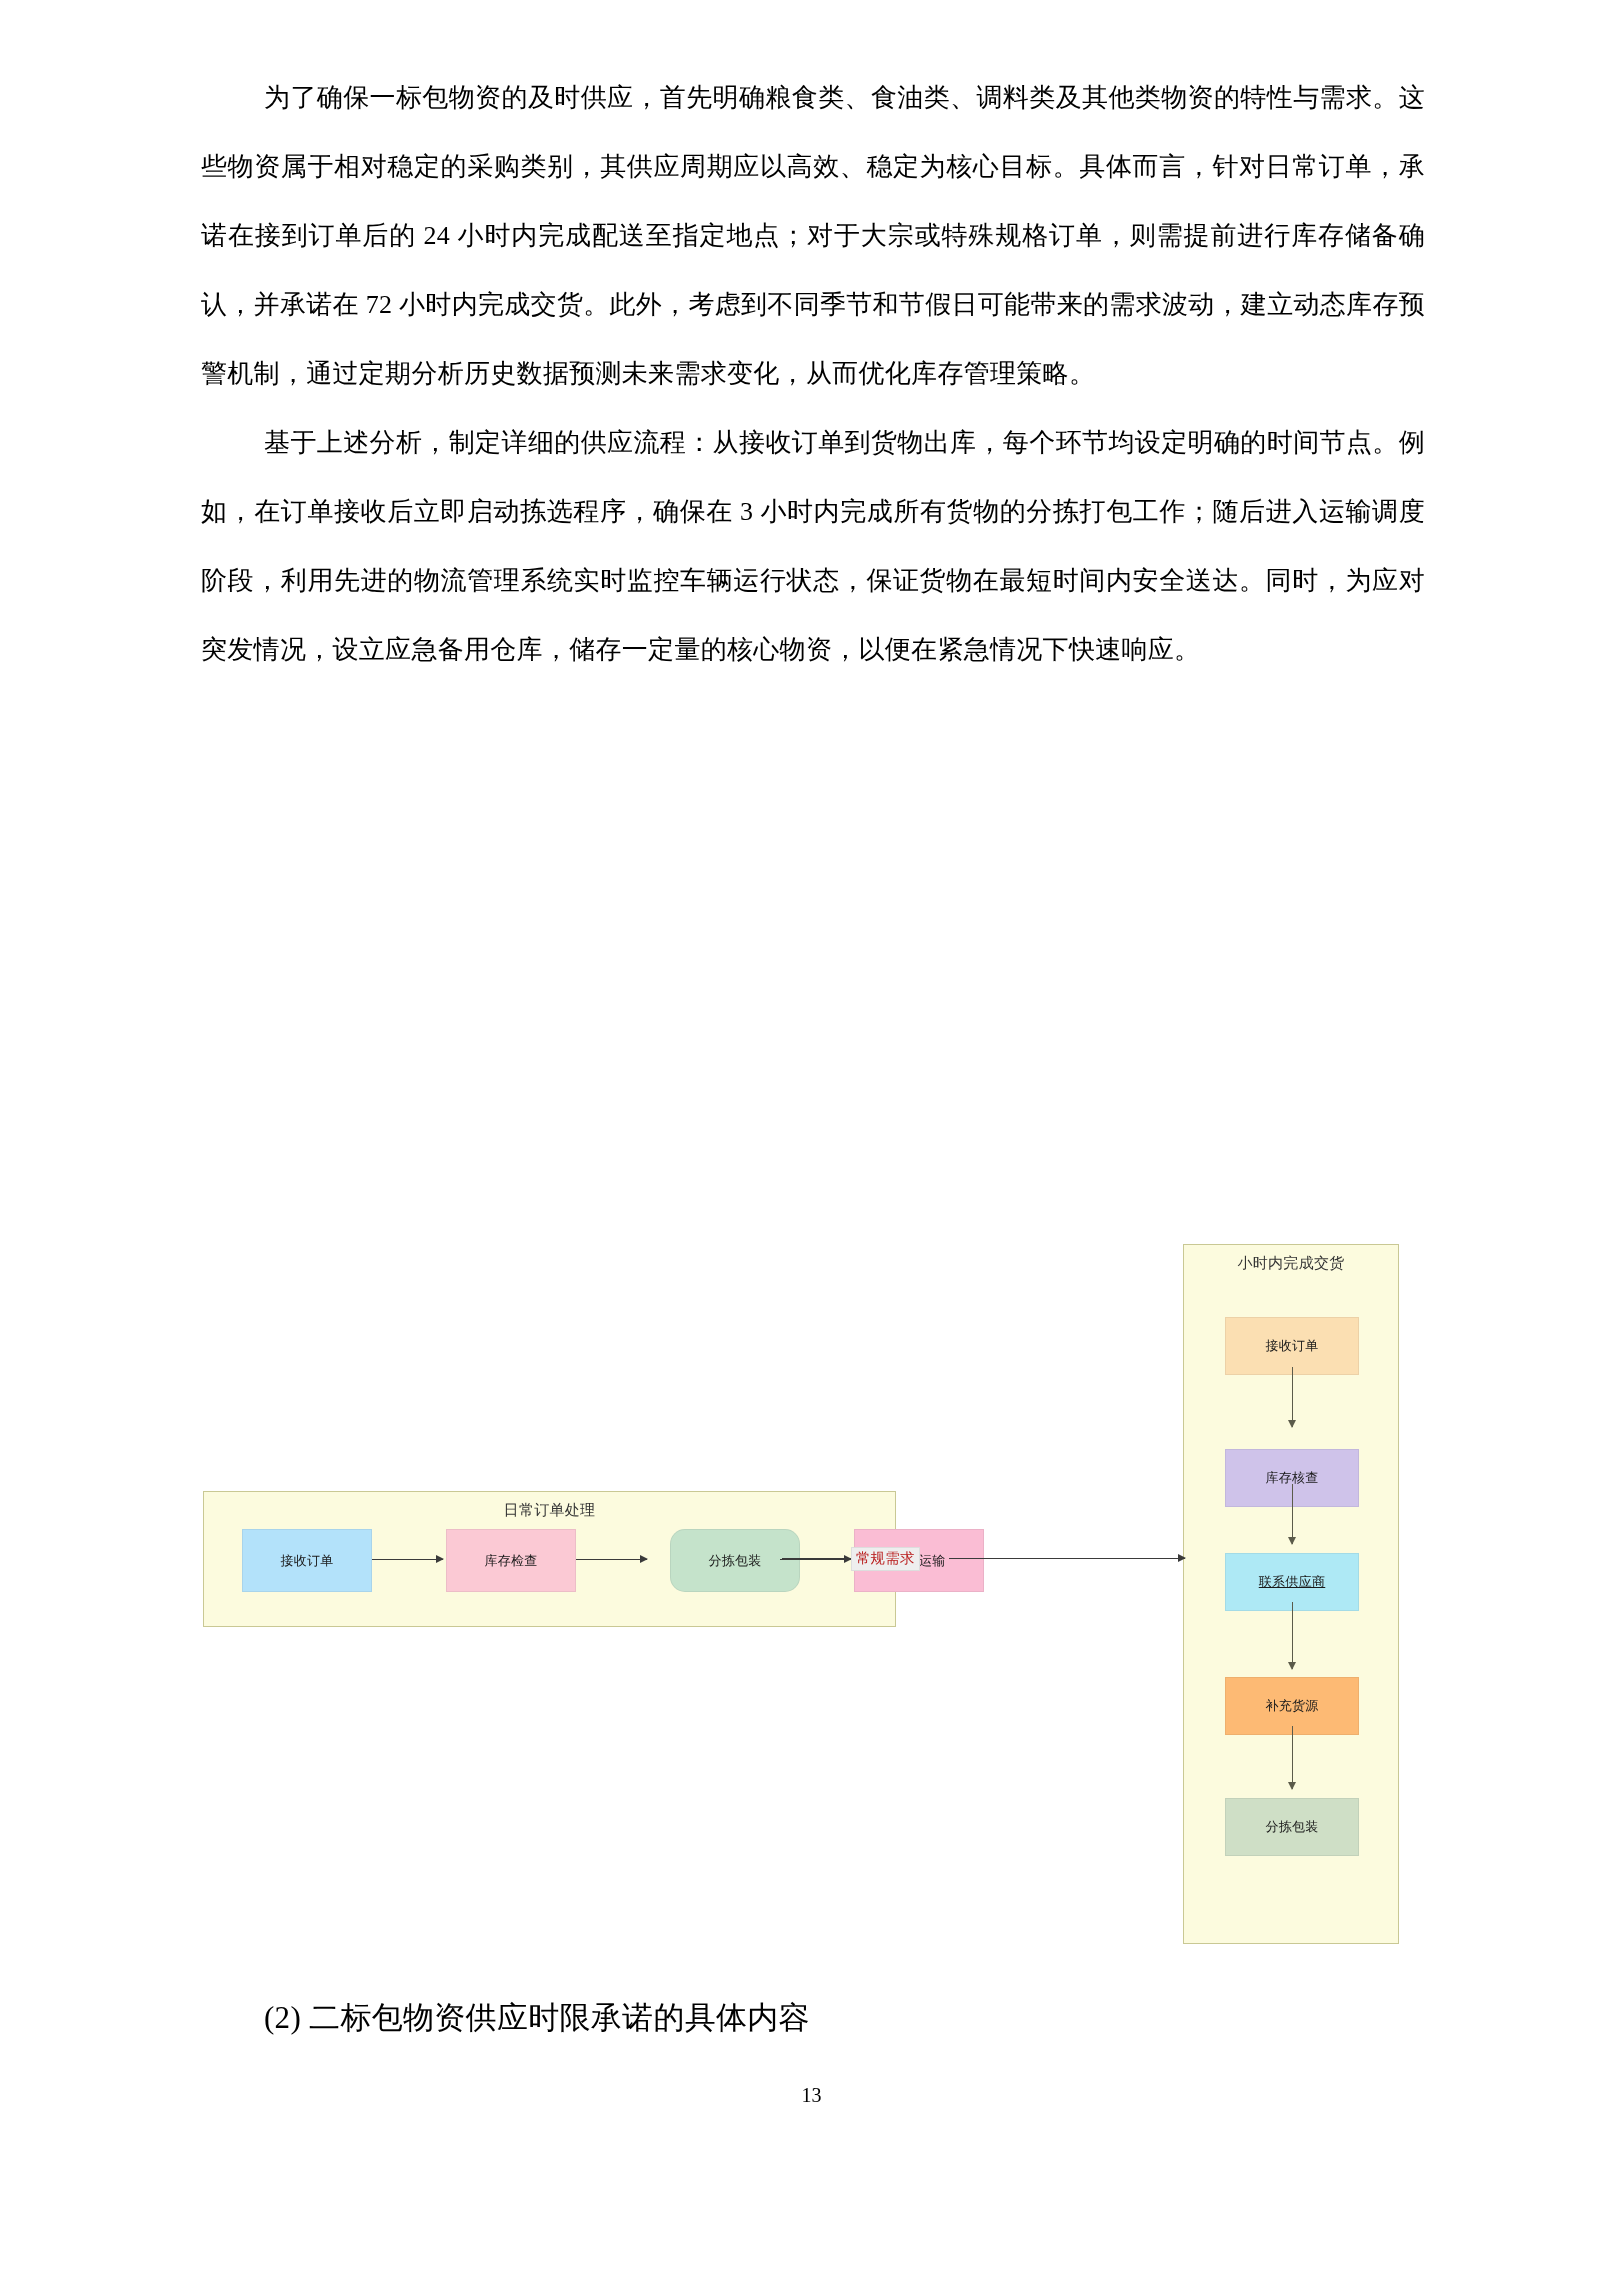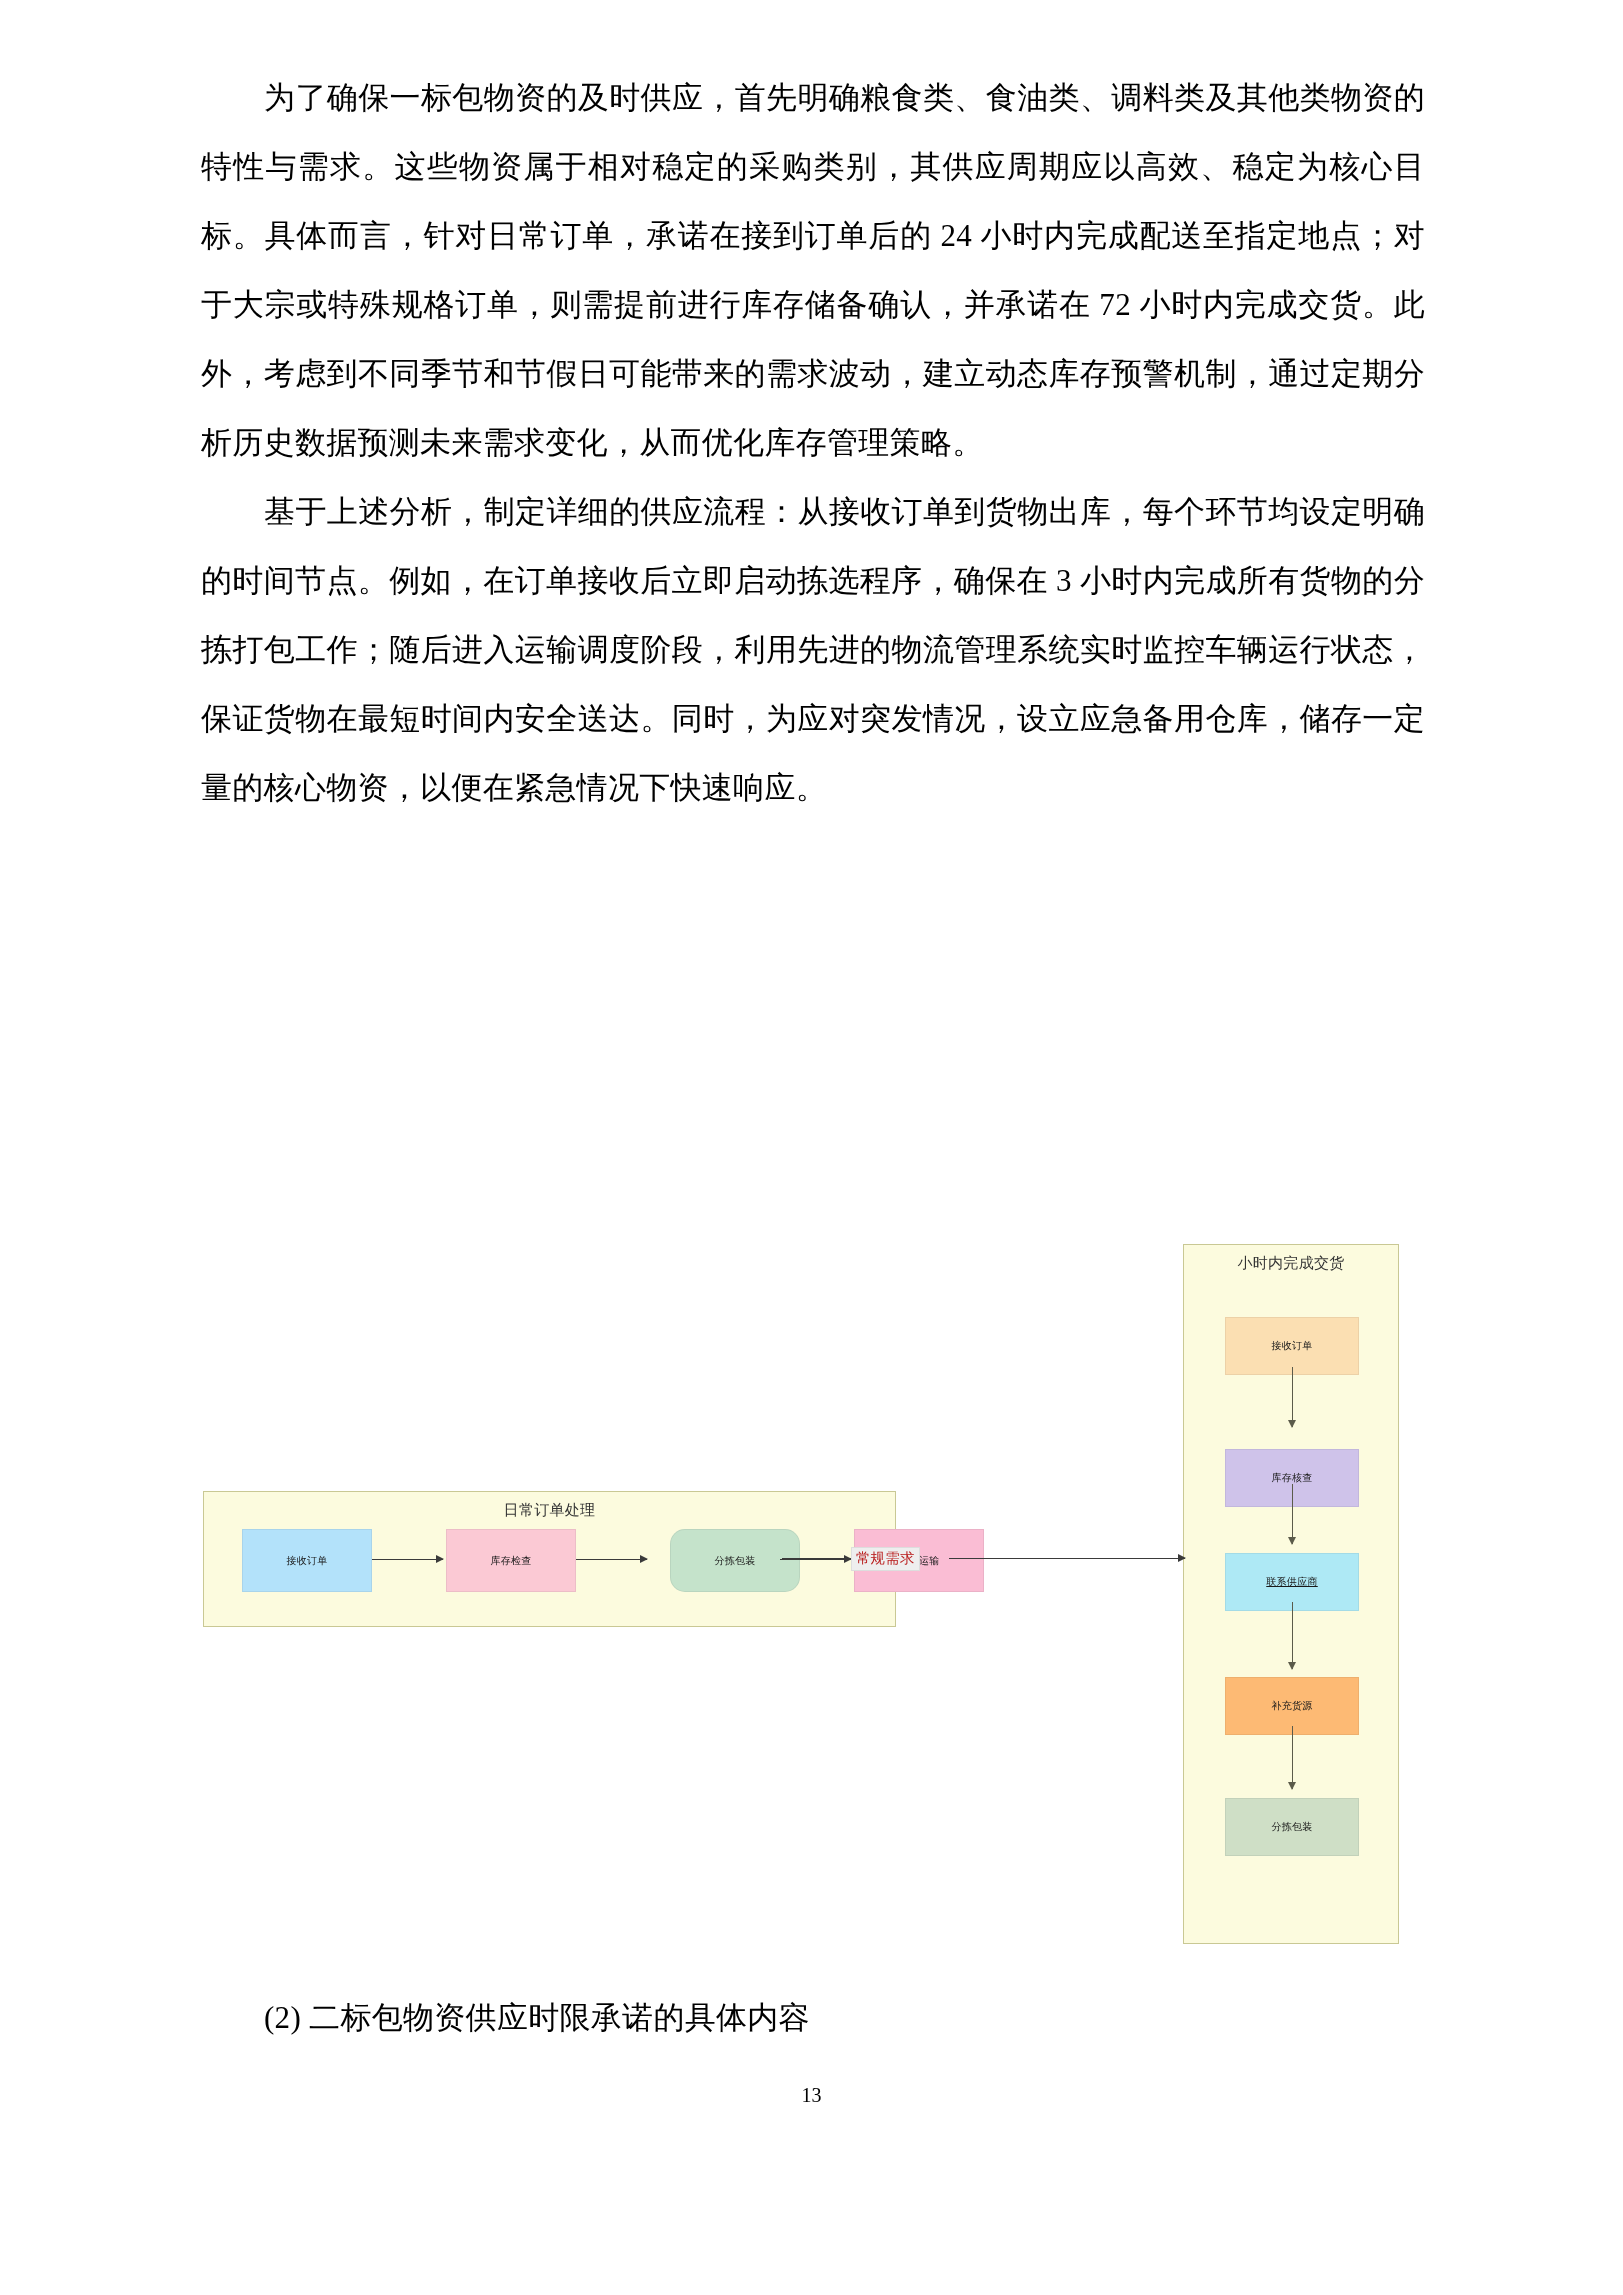--- a/index.html
+++ b/index.html
@@ -21,21 +21,21 @@
   }
 
   
   .content {
     position: absolute;
     left: 201px;
     top: 63px;
     width: 1224px;
   }
   .para {
-    font-size: 31px;
+    font-size: 26px;
     line-height: 69px;
     text-align: justify;
     text-justify: inter-ideograph;
     letter-spacing: 0.3px;
     margin: 0 0 0 0;
     text-indent: 63px;
   }
   .para + .para { margin-top: 0; }
 
   
@@ -84,21 +84,21 @@
     height: 700px;
   }
 
   
   .node {
     position: absolute;
     box-sizing: border-box;
     display: flex;
     align-items: center;
     justify-content: center;
-    font-size: 10px;
+    font-size: 13px;
     color: #1a1a1a;
     letter-spacing: 0.3px;
     border: 0.7px solid rgba(0,0,0,0.06);
   }
 
   
   .d-node { top: 37px; width: 130px; height: 63px; }
   #d1 { left: 38px;  background: #b3e2fa; }
   #d2 { left: 242px; background: #fbc9d4; }
   #d3 { left: 466px; background: #c5e3cb; border-radius: 15px; }

